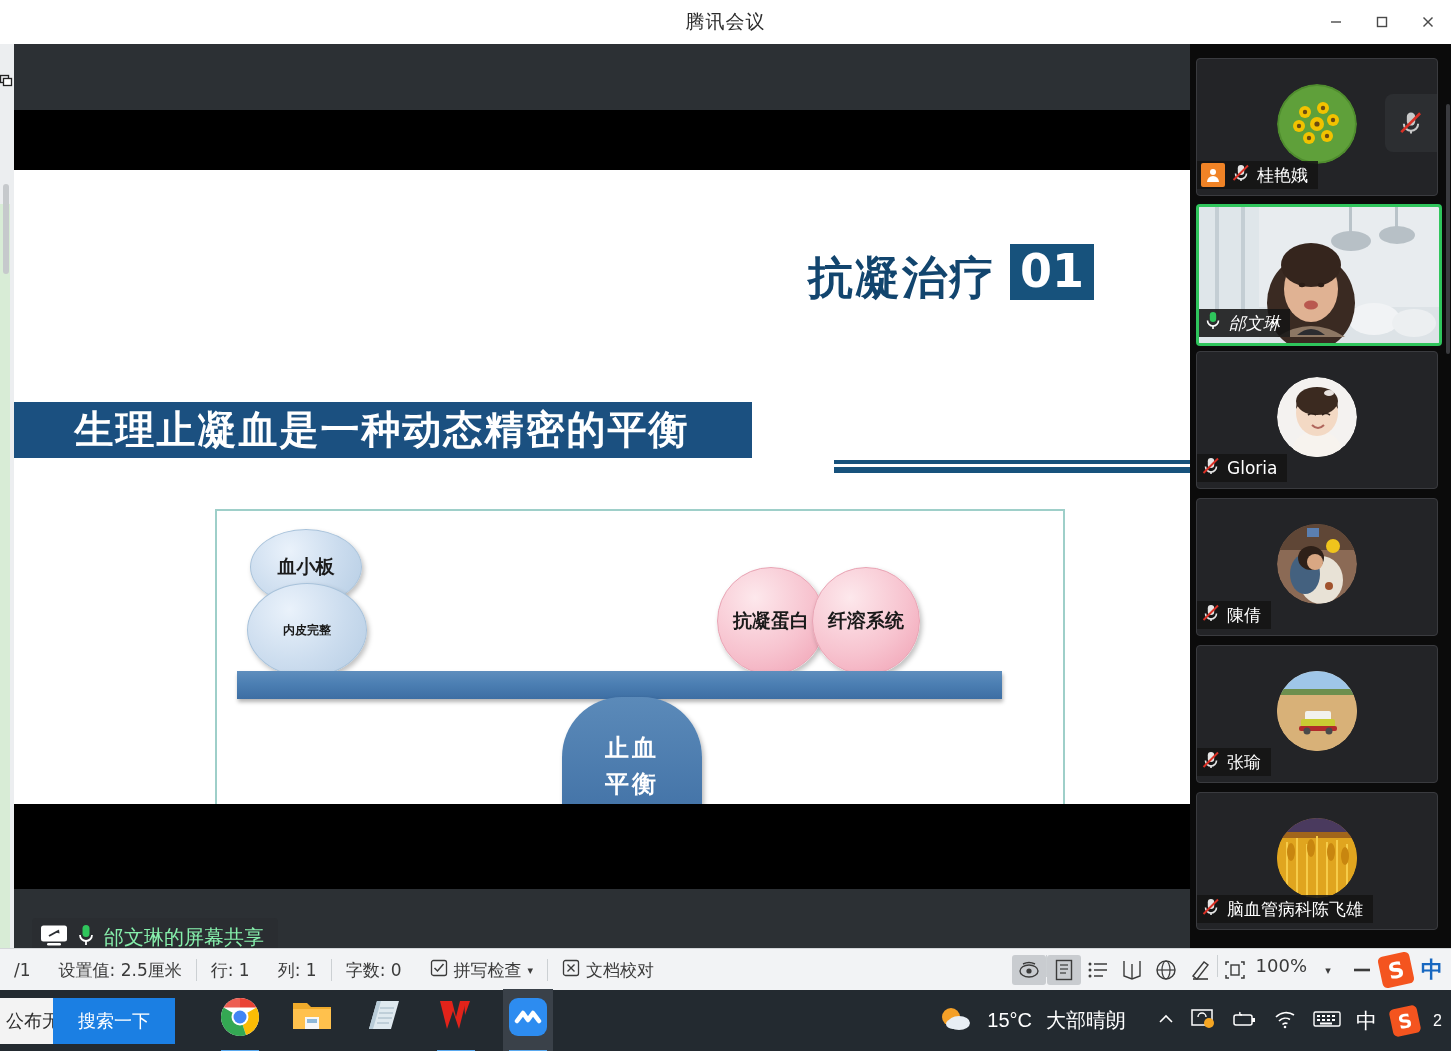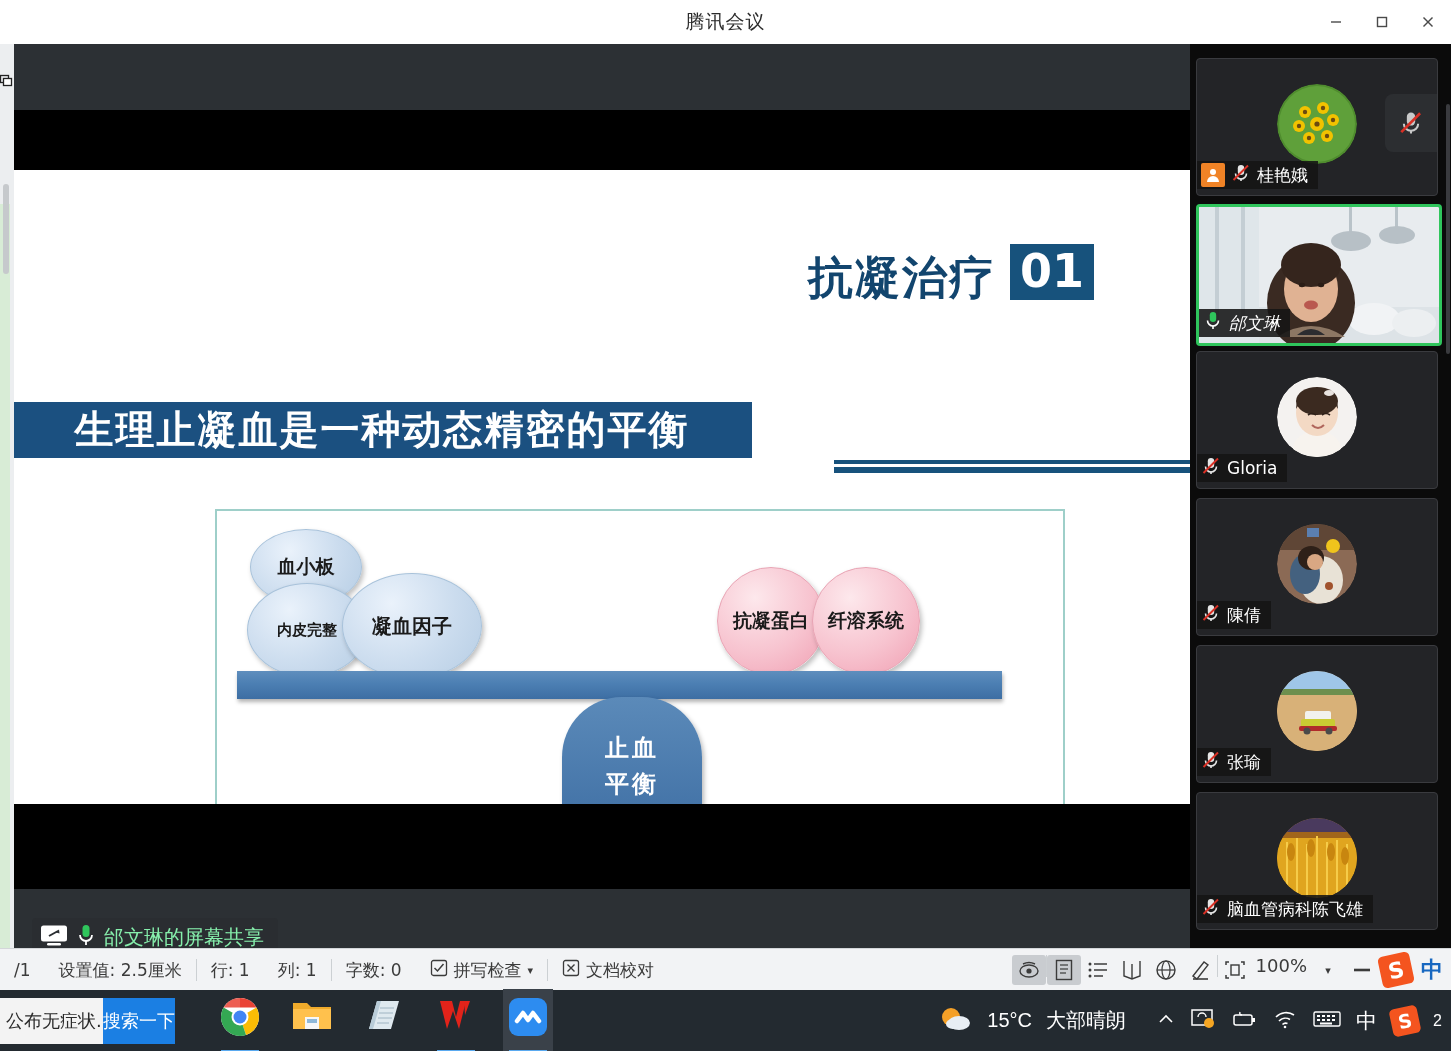--- a/index.html
+++ b/index.html
@@ -69,21 +69,21 @@
   .ell{
     position:absolute;border-radius:50%;display:flex;align-items:center;justify-content:center;
     font-weight:bold;color:#1a1a1a;font-family:"DejaVu Sans","Liberation Sans",sans-serif;
     box-shadow:2px 3px 5px rgba(0,0,0,.25);
   }
   .ell.blue{background:radial-gradient(circle at 35% 28%, #eaf2fb 0%, #cbdcee 55%, #b6cde4 100%);
             border:1px solid #a8c2da;}
   .ell.pink{background:radial-gradient(circle at 35% 28%, #fde8ec 0%, #f7c3cf 55%, #f09fb2 100%);
             border:1px solid #e8a4b4;}
   #e-platelet{left:33px;top:18px;width:110px;height:74px;font-size:19px;}
-  #e-endothelium{left:30px;top:72px;width:118px;height:92px;font-size:15px;}
+  #e-endothelium{left:30px;top:72px;width:118px;height:92px;font-size:12px;}
   #e-factor{left:125px;top:62px;width:138px;height:104px;font-size:20px;}
   #e-protein{left:500px;top:56px;width:106px;height:106px;font-size:19px;}
   #e-fibrinolysis{left:595px;top:56px;width:106px;height:106px;font-size:19px;}
   .beam{position:absolute;left:20px;top:160px;width:765px;height:28px;
         background:linear-gradient(180deg,#5f8ebd 0%,#4c7fb3 45%,#3d6ea3 100%);
         box-shadow:1px 3px 4px rgba(0,0,0,.3);}
   .fulcrum{position:absolute;left:345px;top:186px;width:140px;height:138px;
     background:linear-gradient(180deg,#5b8ab9 0%,#3f6fa4 100%);
     border-radius:60px 60px 4px 4px;
     display:flex;flex-direction:column;align-items:center;justify-content:center;
@@ -149,21 +149,21 @@
   .taskbar{
     position:absolute;left:0;top:990px;width:1451px;height:61px;background:#232a30;
     display:flex;align-items:center;
   }
   .tb-search{
     margin-left:0px;width:175px;height:46px;background:#f3f3f3;display:flex;align-items:center;
   }
   .tb-search .q{font-size:18px;color:#2a2a2a;padding-left:6px;white-space:nowrap;overflow:hidden;
     font-family:"DejaVu Sans","Liberation Sans",sans-serif;}
   .tb-search .go{background:#1b7fe3;color:#fff;font-size:18px;height:46px;display:flex;
-    align-items:center;padding:0 0;white-space:nowrap;
+    align-items:center;padding:0 25px;white-space:nowrap;
     font-family:"DejaVu Sans","Liberation Sans",sans-serif;}
   .tb-apps{display:flex;align-items:center;gap:22px;margin-left:40px;}
   .tb-app{width:50px;height:58px;display:flex;align-items:flex-start;justify-content:center;
     padding-top:6px;position:relative;}
   .tb-app.active{background:#3a4149;}
   .tb-app .uline{position:absolute;left:6px;bottom:0;width:38px;height:3px;background:#5aaaf0;}
   .tray{margin-left:auto;display:flex;align-items:center;gap:14px;padding-right:4px;color:#fff;}
   .tray .wx{font-size:20px;color:#fff;font-family:Liberation Sans, sans-serif;}
   .tray .zh{font-size:21px;color:#fff;}
   .clock{font-size:16px;color:#fff;width:14px;overflow:hidden;}
@@ -216,21 +216,20 @@
     <div class="sh-rule"></div>
     <div class="sh-rule2"></div>
 
     <div class="slide-band">
       <span>生理止凝血是一种动态精密的平衡</span>
     </div>
 
     <div class="diagram">
       <div class="ell blue" id="e-platelet">血小板</div>
       <div class="ell blue" id="e-endothelium">内皮完整</div>
-      <div class="ell blue" id="e-factor">凝血因子</div>
       <div class="ell pink" id="e-protein">抗凝蛋白</div>
       <div class="ell pink" id="e-fibrinolysis">纤溶系统</div>
       <div class="beam"></div>
       <div class="fulcrum">
         <span>止血</span>
         <span>平衡</span>
       </div>
     </div>
 
     <div class="list-float">

